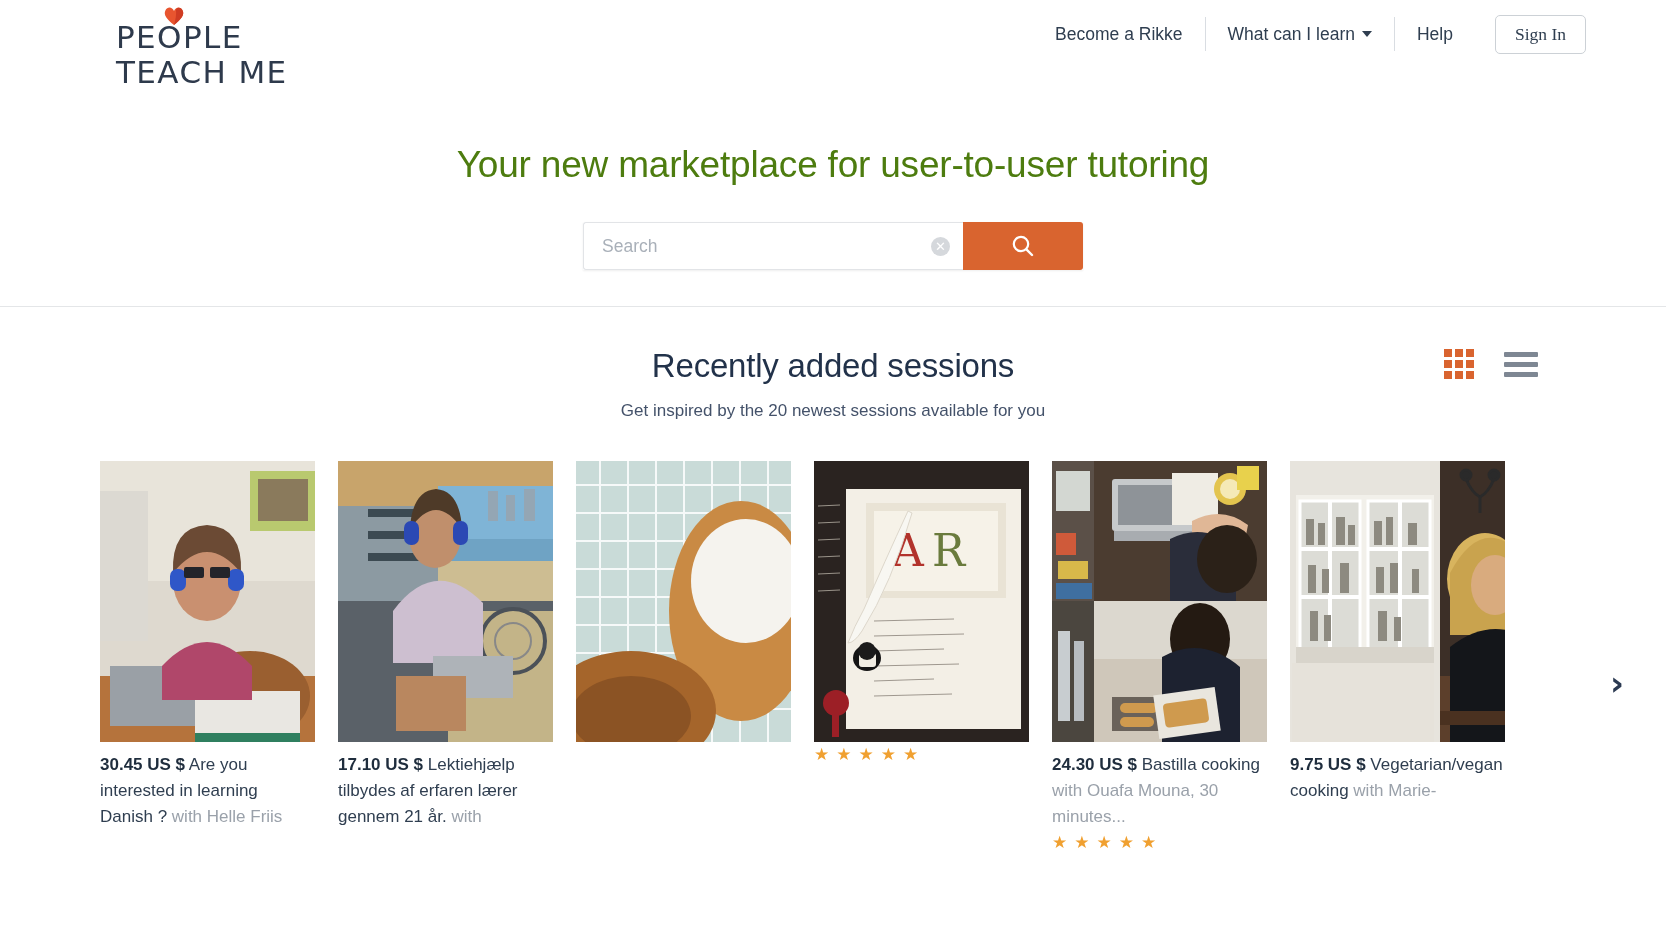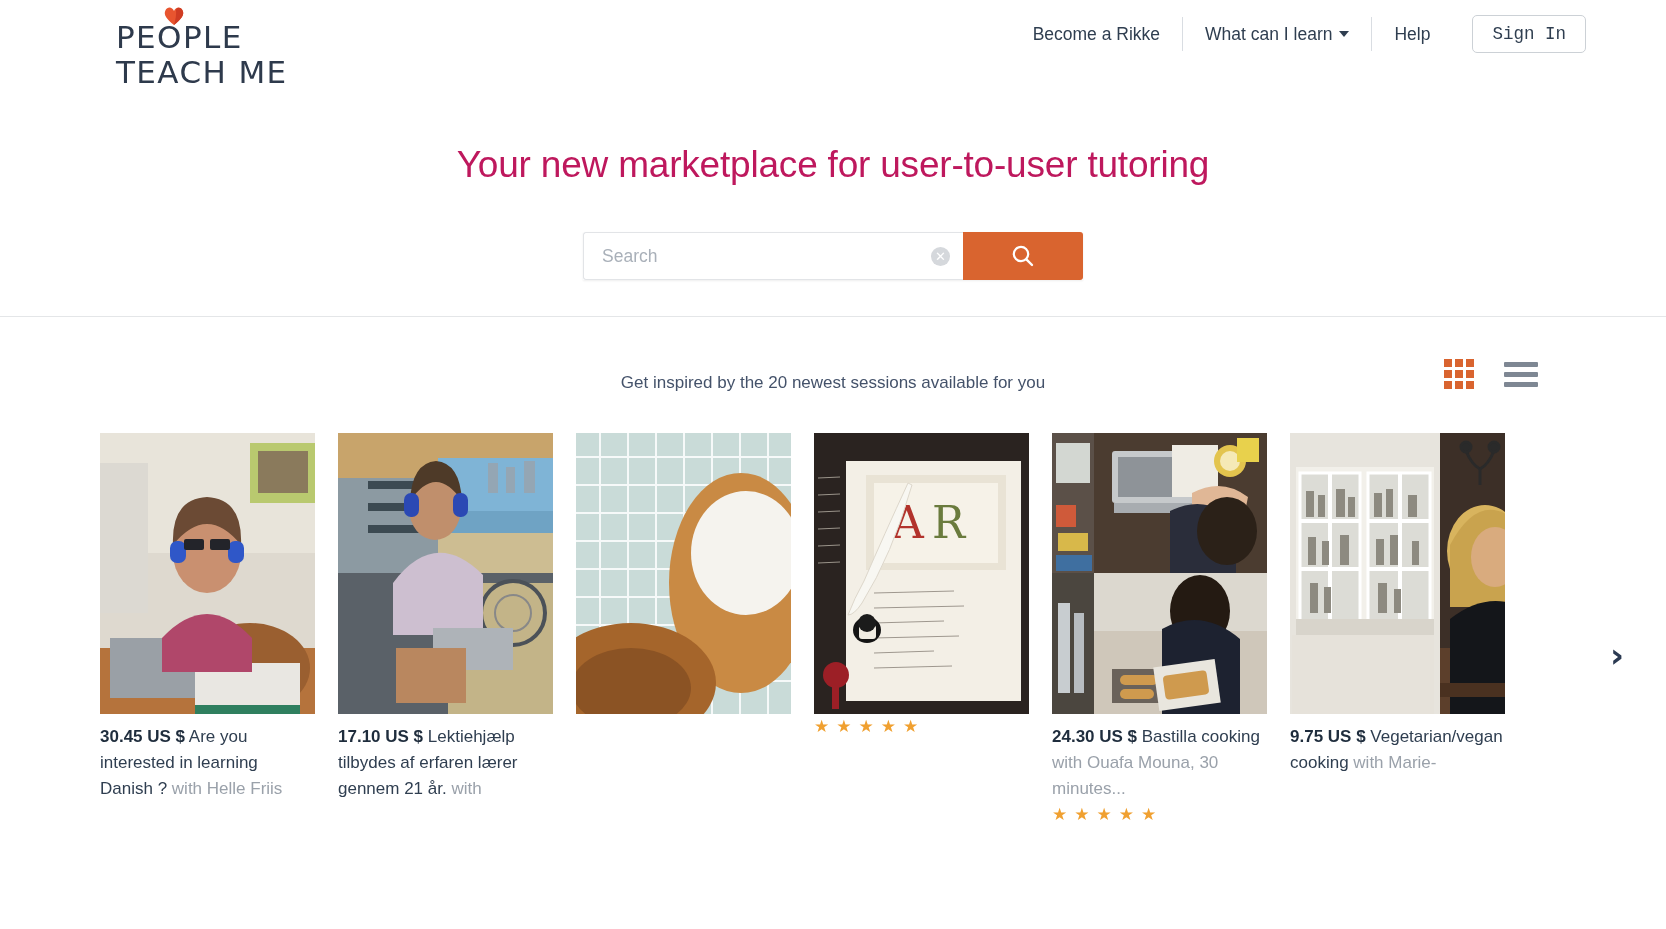--- a/index.html
+++ b/index.html
@@ -75,30 +75,30 @@
   }
   .signin-btn {
     margin-left: 20px;
     font-size: 17.5px;
     color: #2f3e50;
     background: #fff;
     border: 1px solid #ccd1d6;
     border-radius: 5px;
     padding: 8px 19px;
     cursor: pointer;
-    font-family: Liberation Mono, monospace;
+    font-family: Liberation Serif, serif;
     white-space: nowrap;
   }
 
   
   .hero { text-align: center; padding-top: 48px; }
   .hero-title {
     font-size: 37px;
     font-weight: 400;
-    color: #be185d;
+    color: #4d7c0f;
     letter-spacing: -0.2px;
   }
   .hero-sub {
     margin-top: 26px;
     font-size: 31.5px;
     font-weight: 700;
     color: #d9642f;
     letter-spacing: -0.1px;
   }
 
@@ -106,21 +106,20 @@
   .search-row {
     margin-top: 36px;
     display: flex;
     justify-content: center;
   }
   .search-box {
     display: flex;
     width: 500px;
     height: 48px;
     box-shadow: 0 1px 2px rgba(0,0,0,.07);
-    margin-top: 10px;
   }
   .search-field {
     position: relative;
     flex: 1;
     border: 1px solid #e2e4e7;
     border-right: none;
     background: #fff;
     border-radius: 3px 0 0 3px;
     display: flex;
     align-items: center;
@@ -293,20 +292,21 @@
           <line x1="16.4" y1="16.4" x2="22" y2="22" stroke="#ffffff" stroke-width="2.4" stroke-linecap="round"></line>
         </svg>
       </button>
     </div>
   </div>
 </div>
 
 <div class="divider"></div>
 
 <div class="section">
+  <div class="section-title">Recently added sessions</div>
   <div class="section-sub">Get inspired by the 20 newest sessions available for you</div>
 
   <div class="view-toggle">
     <div class="grid-icon">
       <i></i>
         <i></i>
         <i></i>
         <i></i>
         <i></i>
         <i></i>

